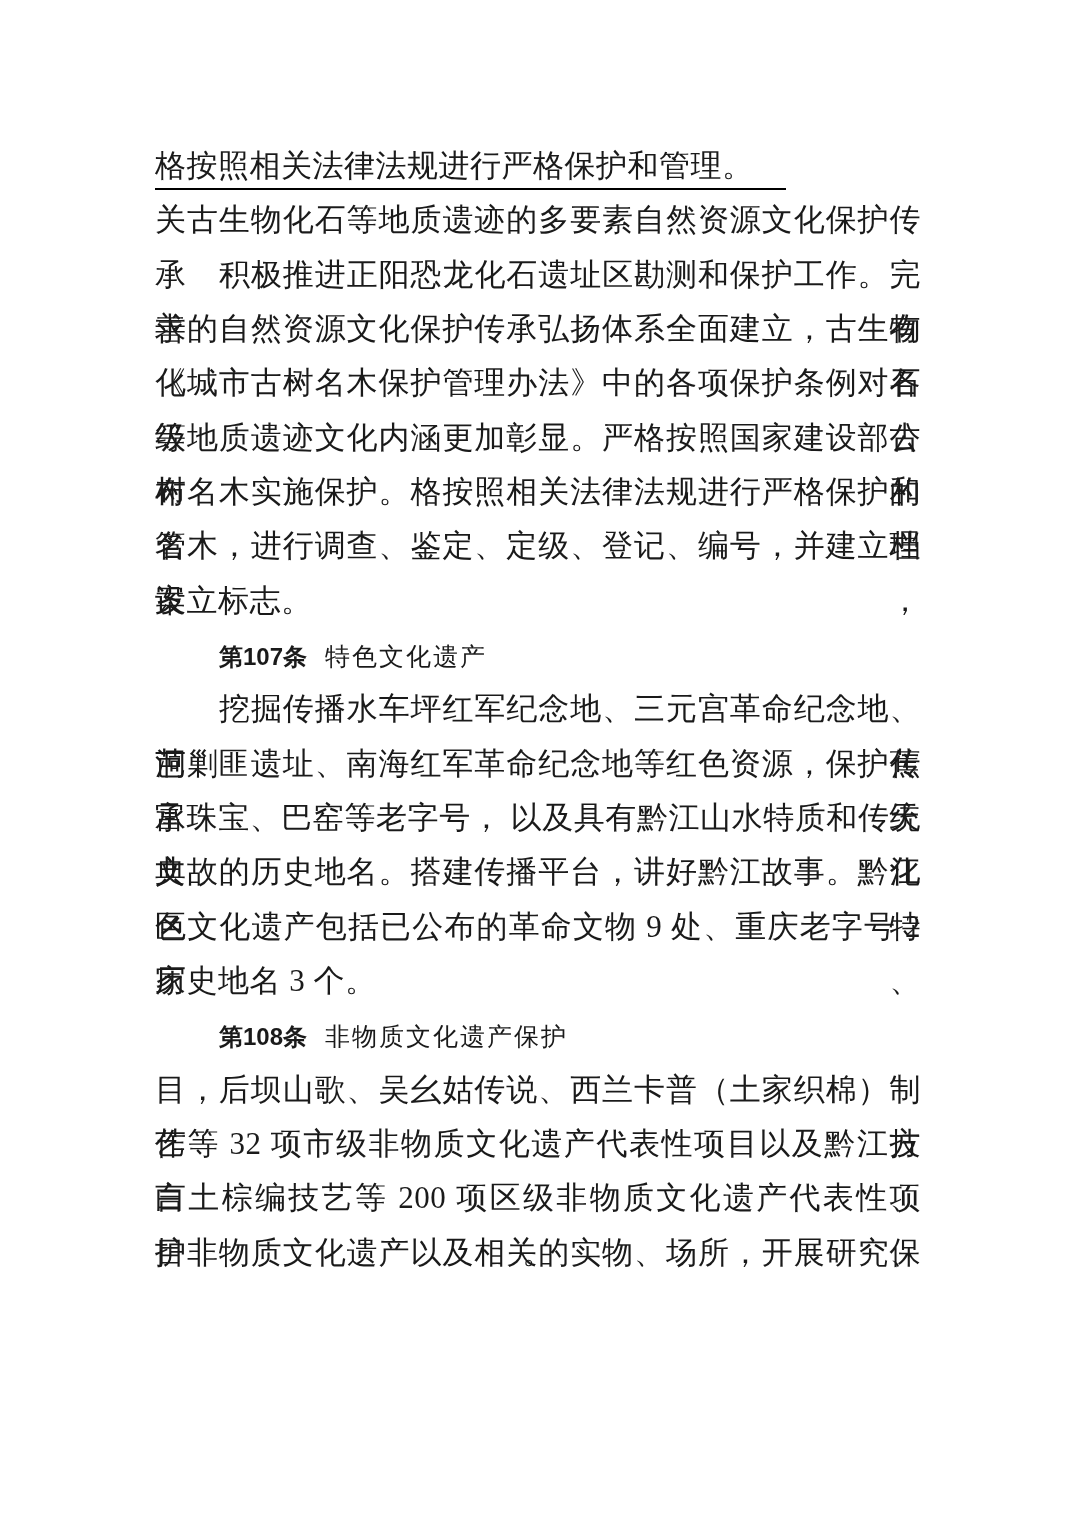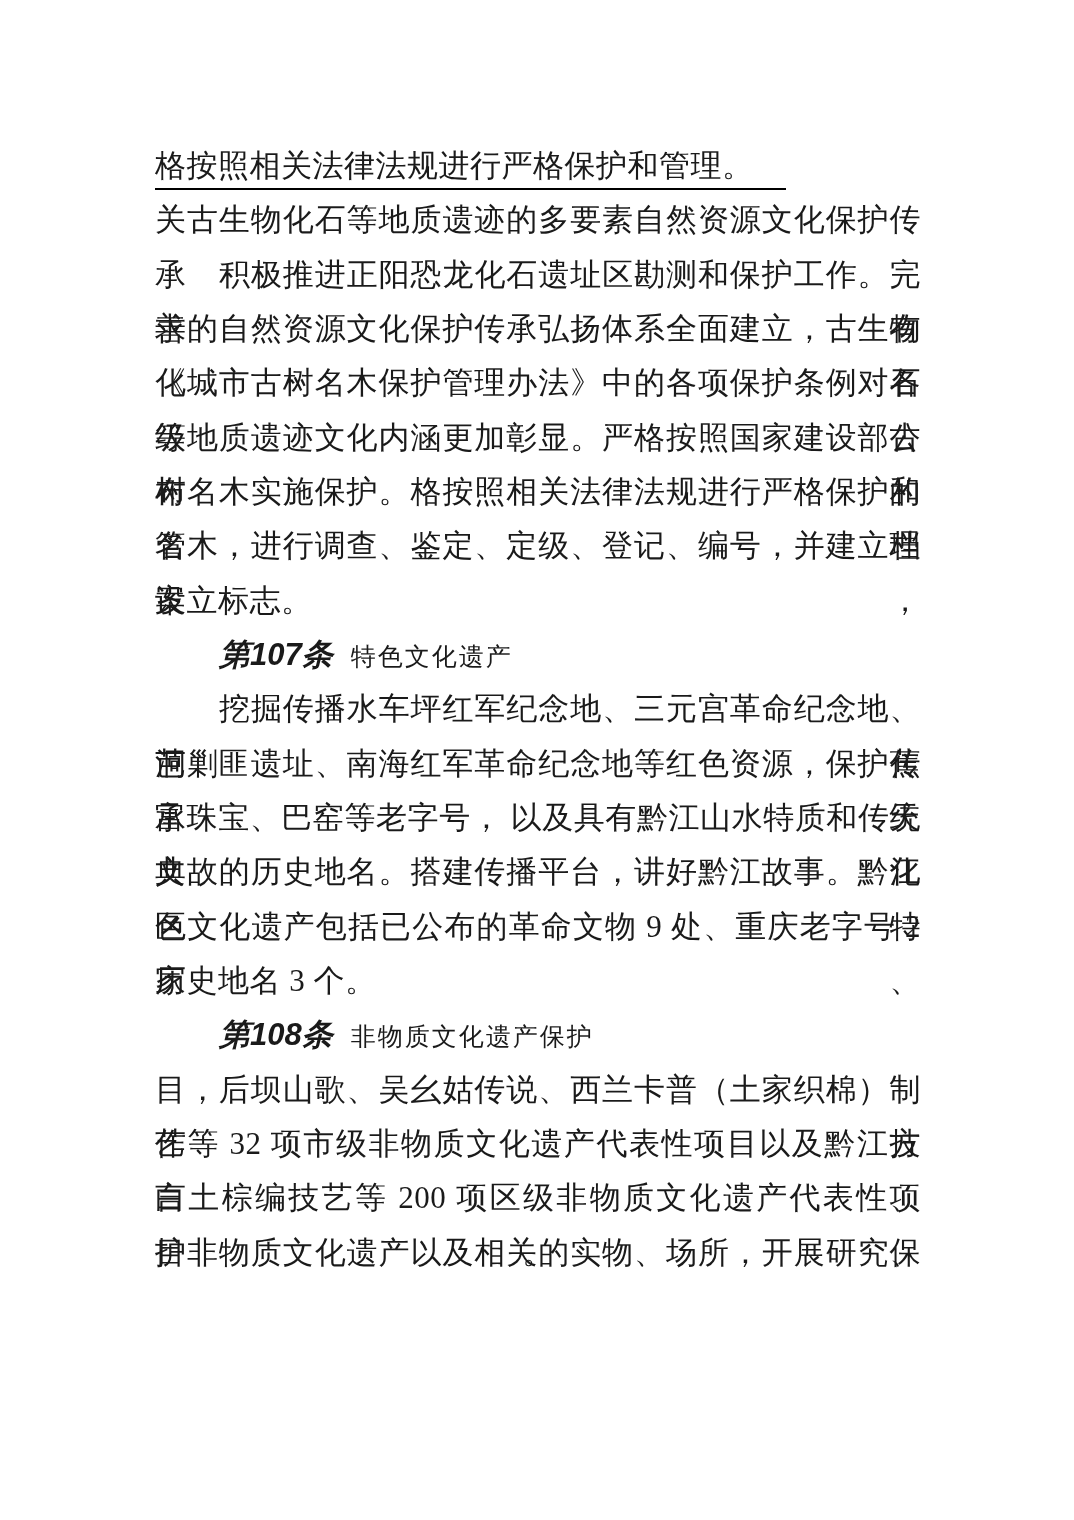--- a/index.html
+++ b/index.html
@@ -42,24 +42,23 @@
     padding-right: 32px;
     display: inline-block;
     line-height: 44px;
   }
   .line.heading {
     padding-left: 64px;
     font-weight: 700;
   }
   .line.heading .num {
     font-family: "Liberation Sans", "DejaVu Sans", sans-serif;
-    font-size: 31px;
+    font-size: 24px;
     font-weight: 700;
     letter-spacing: 0;
-    font-style: italic;
   }
   .line.heading .title {
     font-size: 25px;
     font-weight: 400;
     margin-left: 18px;
     letter-spacing: 2px;
   }
   .page-number {
     position: absolute;
     top: 1396px;

